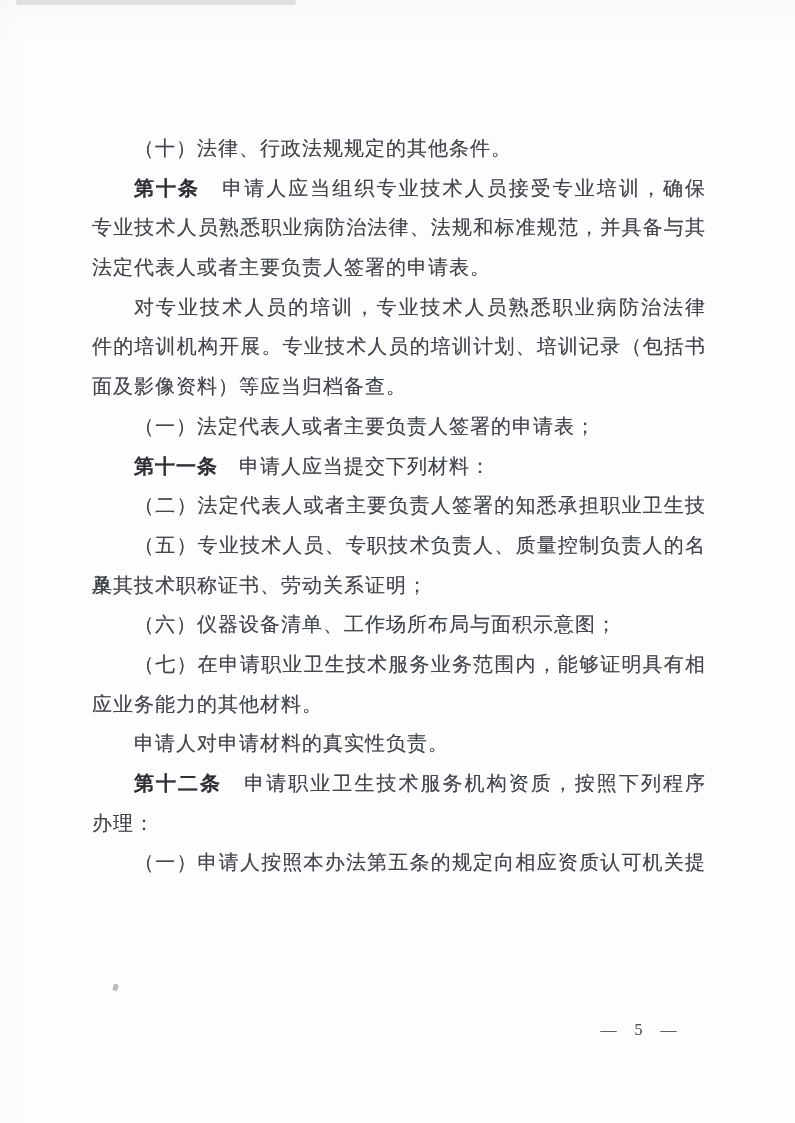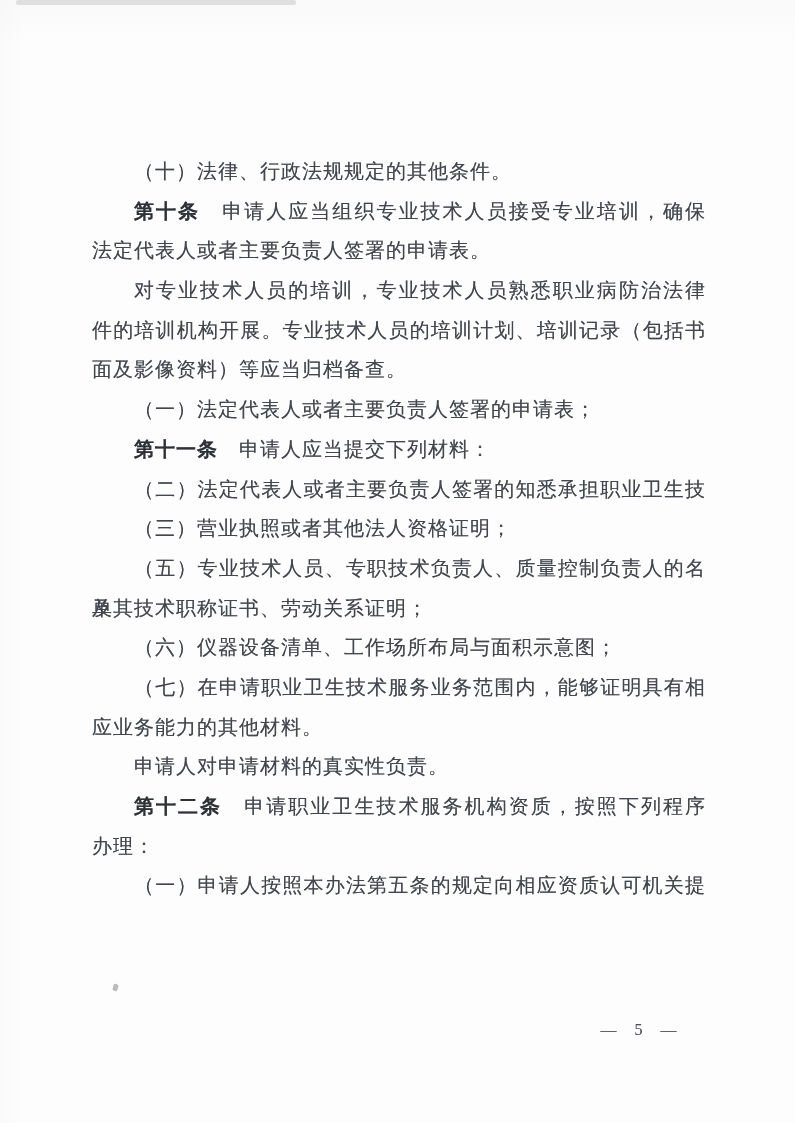--- a/index.html
+++ b/index.html
@@ -40,21 +40,21 @@
     top: 984px;
     width: 5px;
     height: 7px;
     background: rgba(130,134,140,0.55);
     border-radius: 2px;
     transform: rotate(18deg);
   }
   .content {
     position: absolute;
     left: 92px;
-    top: 152px;
+    top: 129px;
     width: 614px;
     color: #42464d;
     font-size: 20px;
     text-shadow: 0 0 0.5px rgba(66,70,77,0.55);
   }
   .line {
     height: 39.7px;
     line-height: 39.7px;
     letter-spacing: 1px;
     text-align: left;
@@ -89,28 +89,28 @@
   }
 </style>
 </head>
 <body>
 
 <div class="page">
   <div class="edge-streak"></div>
   <div class="content">
       <div class="line indent">（十）法律、行政法规规定的其他条件。</div>
       <div class="line fill indent"><span class="art">第十条</span>　申请人应当组织专业技术人员接受专业培训，确保</div>
+      <div class="line fill">专业技术人员熟悉职业病防治法律、法规和标准规范，并具备与其</div>
       <div class="line">法定代表人或者主要负责人签署的申请表。</div>
       <div class="line fill indent">对专业技术人员的培训，专业技术人员熟悉职业病防治法律</div>
       <div class="line fill">件的培训机构开展。专业技术人员的培训计划、培训记录（包括书</div>
       <div class="line">面及影像资料）等应当归档备查。</div>
       <div class="line indent">（一）法定代表人或者主要负责人签署的申请表；</div>
       <div class="line indent"><span class="art">第十一条</span>　申请人应当提交下列材料：</div>
       <div class="line fill indent">（二）法定代表人或者主要负责人签署的知悉承担职业卫生技</div>
-      <div class="line indent">（三）营业执照或者其他法人资格证明；</div>
       <div class="line fill indent">（五）专业技术人员、专职技术负责人、质量控制负责人的名单</div>
       <div class="line">及其技术职称证书、劳动关系证明；</div>
       <div class="line indent">（六）仪器设备清单、工作场所布局与面积示意图；</div>
       <div class="line fill indent">（七）在申请职业卫生技术服务业务范围内，能够证明具有相</div>
       <div class="line">应业务能力的其他材料。</div>
       <div class="line indent">申请人对申请材料的真实性负责。</div>
       <div class="line fill indent"><span class="art">第十二条</span>　申请职业卫生技术服务机构资质，按照下列程序</div>
       <div class="line">办理：</div>
       <div class="line fill indent">（一）申请人按照本办法第五条的规定向相应资质认可机关提</div>
     </div>

